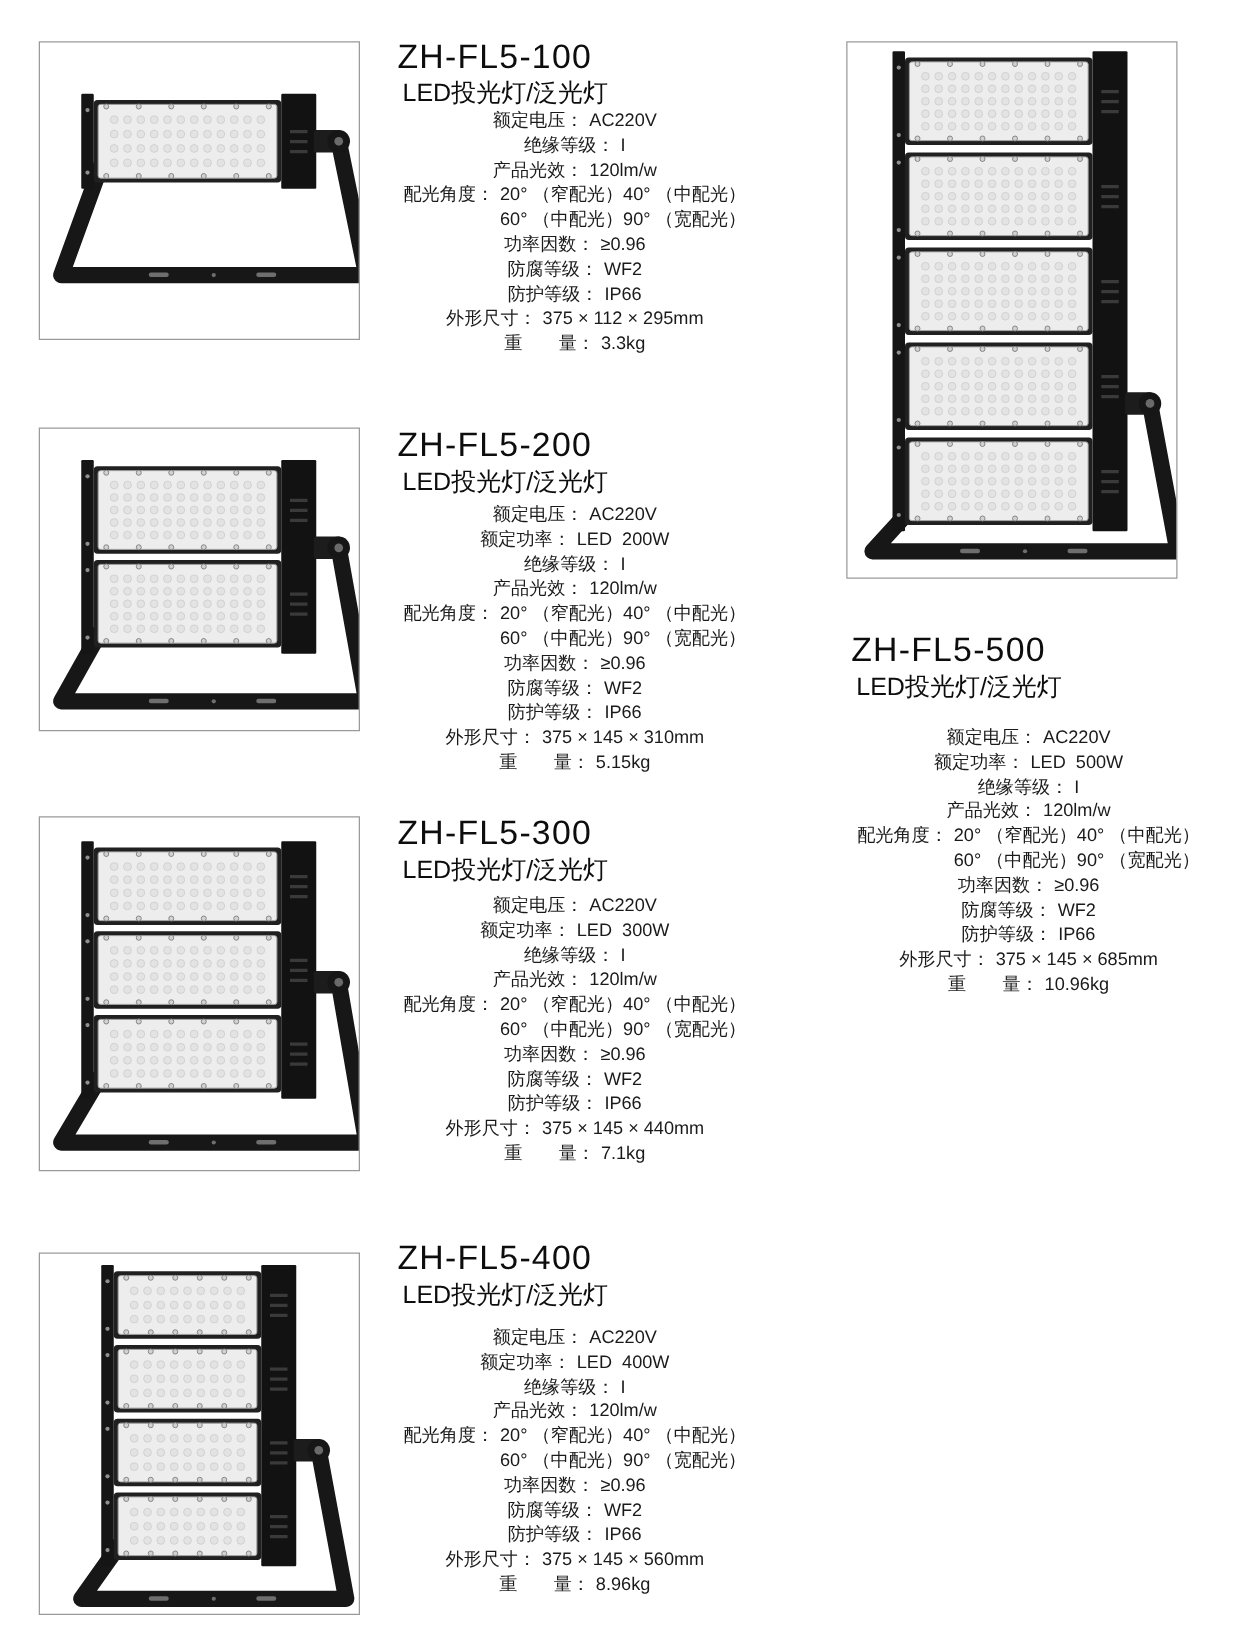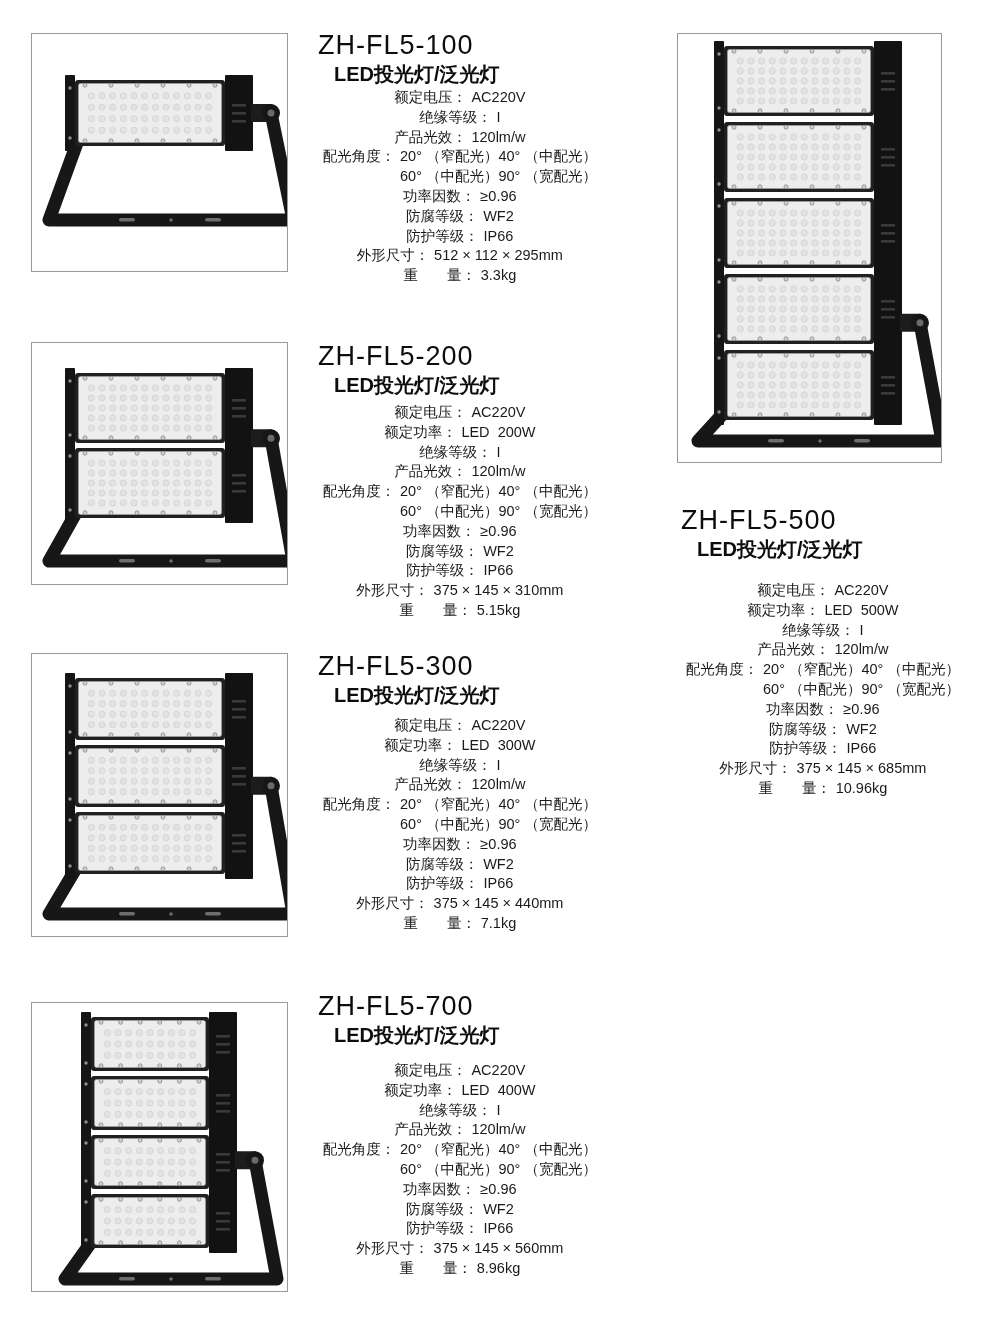--- a/index.html
+++ b/index.html
@@ -12,22 +12,22 @@
   }
   .photo{width:100%;height:100%;}
   .photo svg{display:block;width:100%;height:100%;}
   .tblock{position:absolute;width:320px;}
   .model{
     position:absolute;top:0;left:0;margin:0;
     font-size:27px;font-weight:400;letter-spacing:1px;color:#0d0d0d;
     font-family:"Liberation Sans",sans-serif;white-space:nowrap;
   }
   .subtitle{
-    position:absolute;top:31px;left:16px;margin:0;
-    font-size:20px;font-weight:700;color:#0d0d0d;white-space:nowrap;
+    position:absolute;top:31px;left:4px;margin:0;
+    font-size:20px;font-weight:400;color:#0d0d0d;white-space:nowrap;
   }
   .specs{position:absolute;left:0;}
   .spec-row{line-height:19.8px;font-size:14.5px;text-align:center;}
   .spec-label{
     display:inline-block;width:82px;vertical-align:top;
     color:#1a1a1a;font-weight:500;white-space:pre;
   }
   .spec-value{
     display:inline-block;vertical-align:top;white-space:pre-wrap;
     color:#1a1a1a;max-width:236px;
@@ -125,21 +125,21 @@
     <h3 class="subtitle">LED投光灯/泛光灯</h3>
     <div class="specs" style="top:58px">
         <div class="spec-row"><span class="spec-label">额定电压：</span><span class="spec-value">AC220V</span></div>
         <div class="spec-row"><span class="spec-label">绝缘等级：</span><span class="spec-value">I</span></div>
         <div class="spec-row"><span class="spec-label">产品光效：</span><span class="spec-value">120lm/w</span></div>
         <div class="spec-row"><span class="spec-label">配光角度：</span><span class="spec-value">20° （窄配光）40° （中配光）
 60° （中配光）90° （宽配光）</span></div>
         <div class="spec-row"><span class="spec-label">功率因数：</span><span class="spec-value">≥0.96</span></div>
         <div class="spec-row"><span class="spec-label">防腐等级：</span><span class="spec-value">WF2</span></div>
         <div class="spec-row"><span class="spec-label">防护等级：</span><span class="spec-value">IP66</span></div>
-        <div class="spec-row"><span class="spec-label">外形尺寸：</span><span class="spec-value">512 × 112 × 295mm</span></div>
+        <div class="spec-row"><span class="spec-label">外形尺寸：</span><span class="spec-value">375 × 112 × 295mm</span></div>
         <div class="spec-row"><span class="spec-label">重　　量：</span><span class="spec-value">3.3kg</span></div>
       </div>
   </div>
 
   <div class="img-frame" style="left:31px;top:342px;width:257px;height:243px">
     <div class="photo">
         <svg viewBox="0 0 255 241" preserveAspectRatio="xMidYMid meet">
           <path d="M 49 161 L 17 218 L 261 218 L 239 95.25" fill="none" stroke="#171717" stroke-width="13" stroke-linejoin="round"></path>
           <rect x="87" y="216" width="16" height="3.6" rx="1.8" fill="#6e6e6e"></rect>
           <rect x="173" y="216" width="16" height="3.6" rx="1.8" fill="#6e6e6e"></rect>
@@ -755,21 +755,21 @@
           <rect x="184" y="209" width="14" height="2.6" fill="#3a3a3a"></rect>
           <rect x="184" y="217" width="14" height="2.6" fill="#3a3a3a"></rect>
           <rect x="184" y="225" width="14" height="2.6" fill="#3a3a3a"></rect>
           <rect x="203" y="148.22" width="22" height="18" rx="2" fill="#1c1c1c"></rect>
           <circle cx="223" cy="157.22" r="9" fill="#161616"></circle>
           <circle cx="223" cy="157.22" r="3.5" fill="#6a6a6a"></circle>
         </svg>
       </div>
   </div>
   <div class="tblock" style="left:318px;top:991px">
-    <h2 class="model">ZH-FL5-700</h2>
+    <h2 class="model">ZH-FL5-400</h2>
     <h3 class="subtitle">LED投光灯/泛光灯</h3>
     <div class="specs" style="top:70px">
         <div class="spec-row"><span class="spec-label">额定电压：</span><span class="spec-value">AC220V</span></div>
         <div class="spec-row"><span class="spec-label">额定功率：</span><span class="spec-value">LED  400W</span></div>
         <div class="spec-row"><span class="spec-label">绝缘等级：</span><span class="spec-value">I</span></div>
         <div class="spec-row"><span class="spec-label">产品光效：</span><span class="spec-value">120lm/w</span></div>
         <div class="spec-row"><span class="spec-label">配光角度：</span><span class="spec-value">20° （窄配光）40° （中配光）
 60° （中配光）90° （宽配光）</span></div>
         <div class="spec-row"><span class="spec-label">功率因数：</span><span class="spec-value">≥0.96</span></div>
         <div class="spec-row"><span class="spec-label">防腐等级：</span><span class="spec-value">WF2</span></div>

